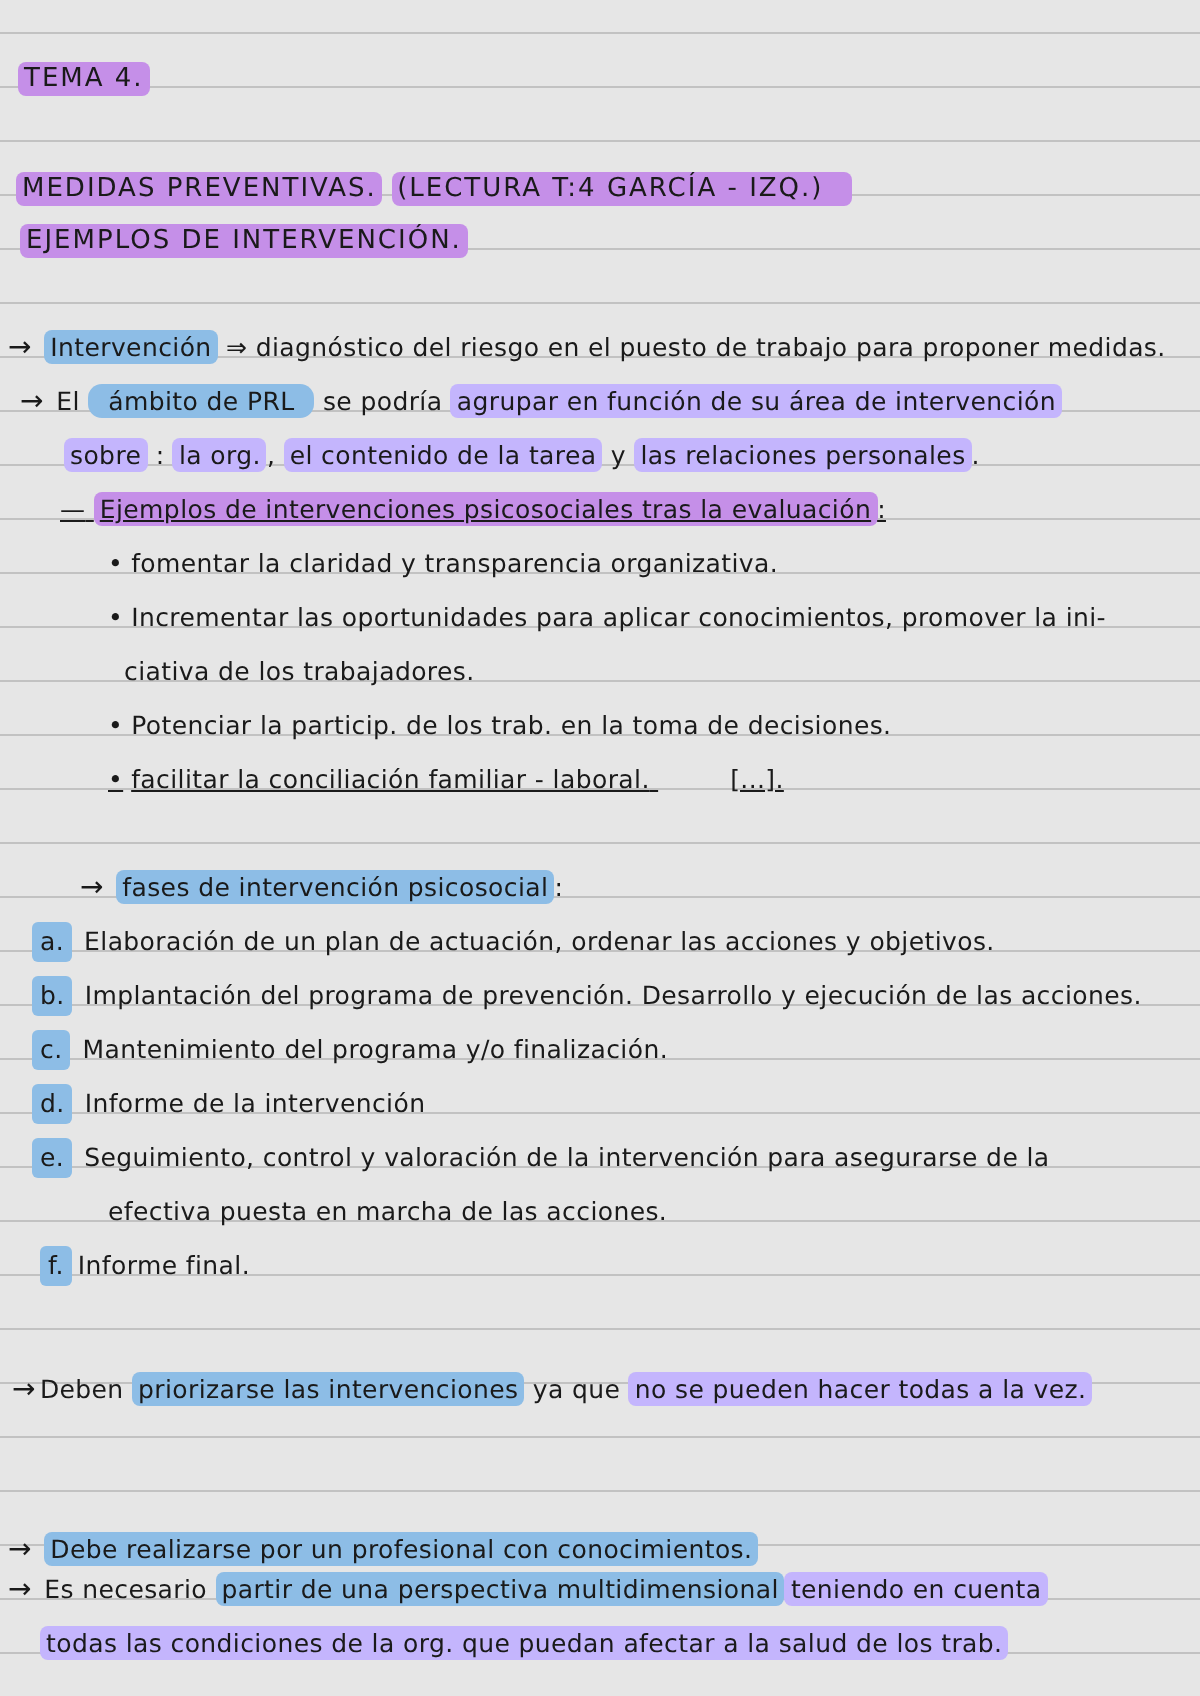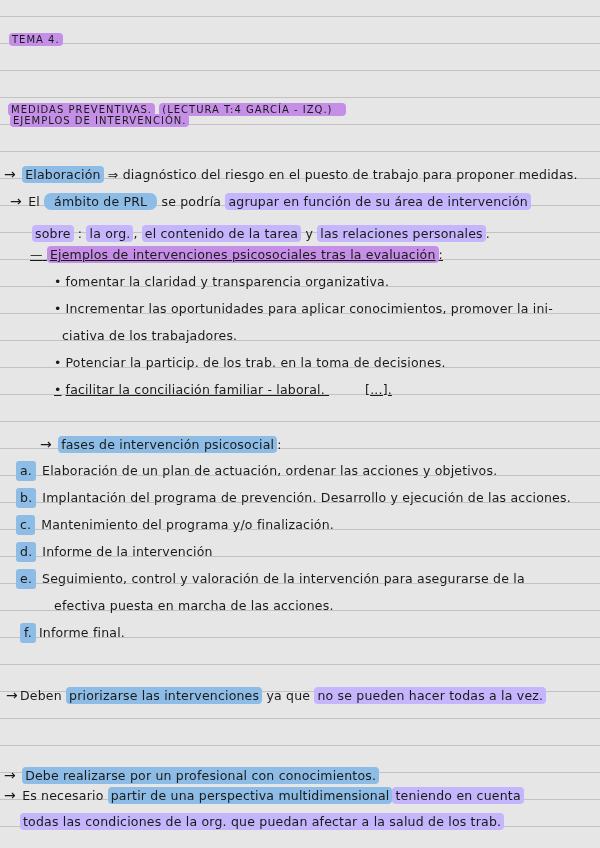--- a/index.html
+++ b/index.html
@@ -9,54 +9,54 @@
     background-image: repeating-linear-gradient(to bottom, transparent 0px, transparent 16px, #c2c2c2 16px, #c2c2c2 17px, transparent 17px, transparent 27px);
     background-position: 0 0;
     font-family: "DejaVu Sans", sans-serif;
     color: #1a1a1a;
   }
   .line { position: absolute; left: 0; height: 20px; line-height: 20px; font-size: 12.5px; white-space: nowrap; letter-spacing: 0.2px; }
   .hl { border-radius: 4px; padding: 1px 3px; }
   .purple { background: #c58fe8; }
   .blue { background: #8dbde6; }
   .yellow { background: #c4b5fd; }
-  .caps { font-size: 10px; letter-spacing: 1px; }
+  .caps { font-size: 13px; letter-spacing: 1px; }
   .arrow { font-size: 14px; margin-right: 2px; }
   .bullet { margin-right: 4px; }
   .marker { display: inline-block; border-radius: 3px; padding: 0 4px; margin-right: 6px; }
 </style>
 </head>
 <body>
 
 <div class="line" style="top:29px; left:9px;">
   <span class="hl purple caps">TEMA 4.</span>
 </div>
-<div class="line" style="top:99px; left:8px;">
+<div class="line" style="top:84px; left:8px;">
   <span class="hl purple caps">MEDIDAS PREVENTIVAS.</span>
   <span class="hl purple caps" style="padding-right:14px;">(LECTURA T:4 GARCÍA - IZQ.)</span>
 </div>
 <div class="line" style="top:110px; left:10px;">
   <span class="hl purple caps">EJEMPLOS DE INTERVENCIÓN.</span>
 </div>
 
 <div class="line" style="top:164px; left:4px;">
   <span class="arrow">→</span>
-  <span class="hl blue">Elaboración</span>
+  <span class="hl blue">Intervención</span>
   <span>⇒</span>
   <span>diagnóstico del riesgo en el puesto de trabajo para proponer medidas.</span>
 </div>
 
 <div class="line" style="top:191px; left:10px;">
   <span class="arrow">→</span>
   <span>El</span>
   <span class="hl blue" style="padding:1px 10px;border-radius:7px;">ámbito de PRL</span>
   <span>se podría</span>
   <span class="hl yellow">agrupar en función de su área de intervención</span>
 </div>
-<div class="line" style="top:224px; left:32px;">
+<div class="line" style="top:218px; left:32px;">
   <span class="hl yellow">sobre</span>
   <span>:</span>
   <span class="hl yellow">la org.</span><span>,</span>
   <span class="hl yellow">el contenido de la tarea</span>
   <span>y</span>
   <span class="hl yellow">las relaciones personales</span><span>.</span>
 </div>
 
 <div class="line" style="top:245px; left:30px;text-decoration:underline;">
   <span>—</span>

